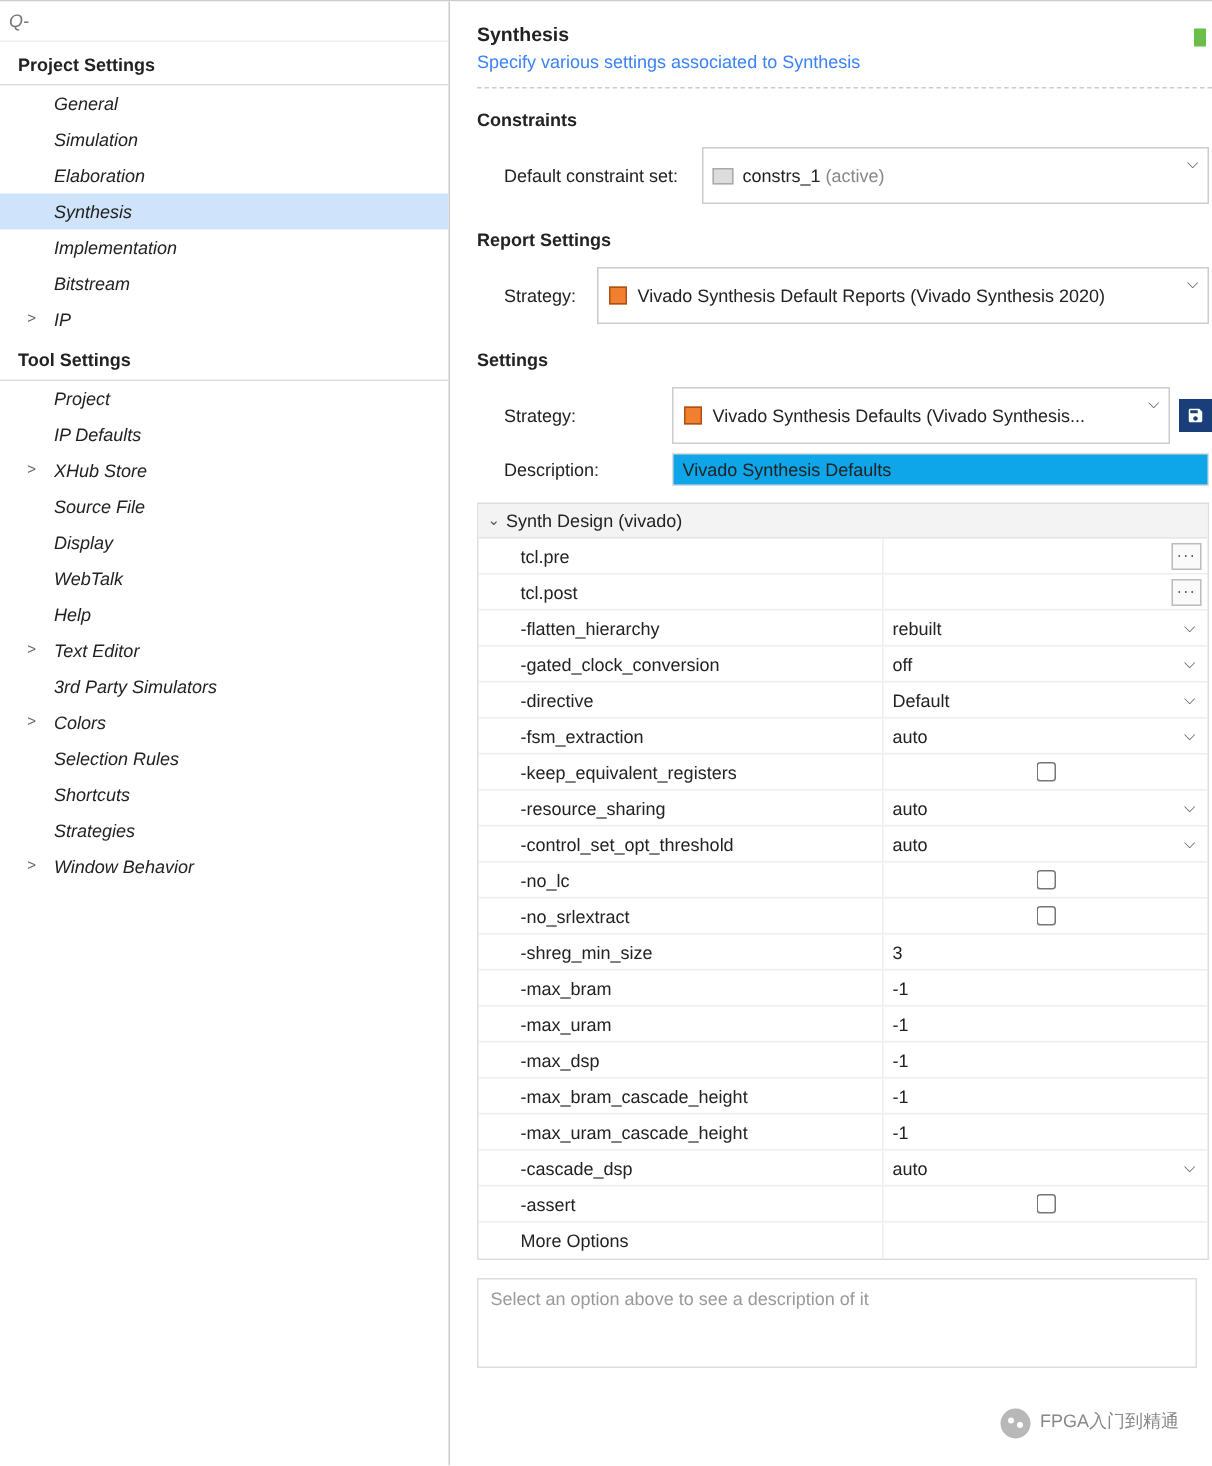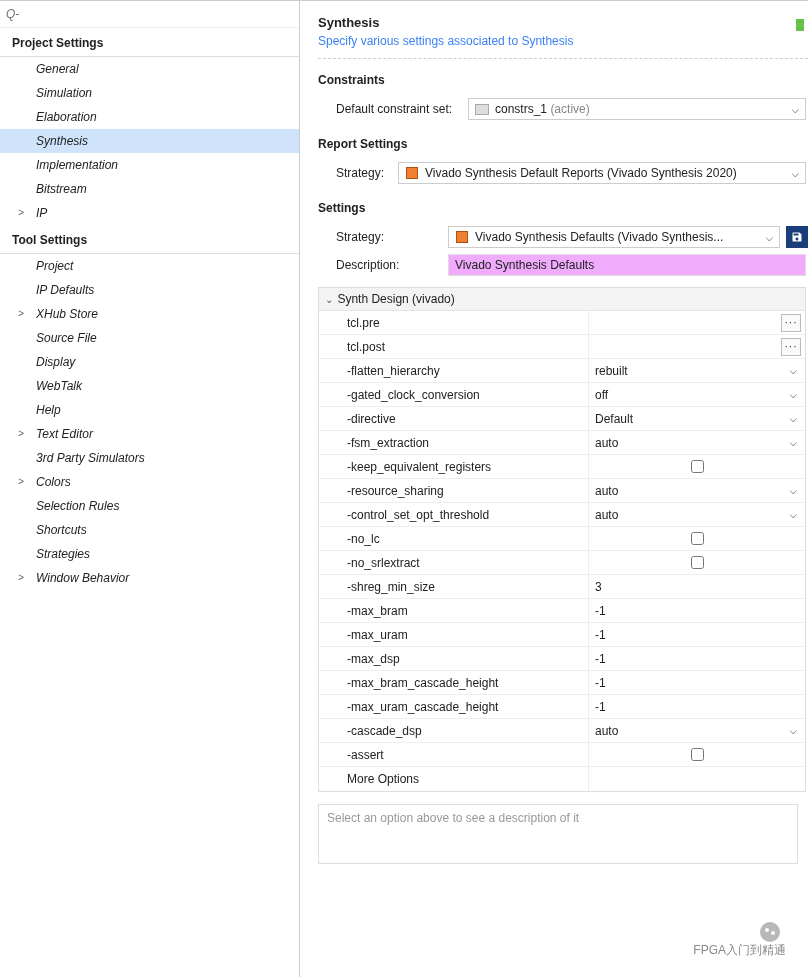--- a/index.html
+++ b/index.html
@@ -83,21 +83,21 @@
     padding: 3px 0;
   }
   .row-label { width: 150px; padding-left: 18px; }
   .row-label-narrow { width: 130px; padding-left: 18px; }
   .dropdown {
     flex: 1;
     border: 1px solid #ccc;
     background: #fff;
     padding: 3px 22px 3px 6px;
     position: relative;
-    height: 22px;
+    height: 38px;
     display: flex;
     align-items: center;
     margin-right: 2px;
   }
   .dropdown .chev-down {
     position: absolute;
     right: 6px;
     top: 5px;
     color: #555;
     font-size: 10px;
@@ -131,21 +131,21 @@
     background: #1a3e7a;
     margin-left: 4px;
     display: flex;
     align-items: center;
     justify-content: center;
   }
   .save-btn svg { fill: #fff; }
   .desc-box {
     flex: 1;
     border: 1px solid #ddd;
-    background: #f0abfc;
+    background: #0ea5e9;
     padding: 3px 6px;
     height: 22px;
     display: flex;
     align-items: center;
     margin-right: 2px;
   }
   .options-table {
     margin-top: 8px;
     border: 1px solid #ddd;
     margin-right: 2px;
@@ -208,26 +208,25 @@
     background: #fff;
     height: 60px;
     padding: 6px 8px;
     color: #999;
   }
   .watermark {
     position: absolute;
     right: 18px;
     bottom: 16px;
     display: flex;
-    align-items: flex-end;
+    align-items: flex-start;
     color: #888;
     font-size: 12px;
     background: rgba(255,255,255,0.8);
     padding: 2px 4px;
-    flex-direction: column;
   }
   .watermark .wx {
     width: 20px; height: 20px;
     border-radius: 50%;
     background: #b8b8b8;
     margin-right: 6px;
     position: relative;
   }
   .watermark .wx::before, .watermark .wx::after {
     content:"";

